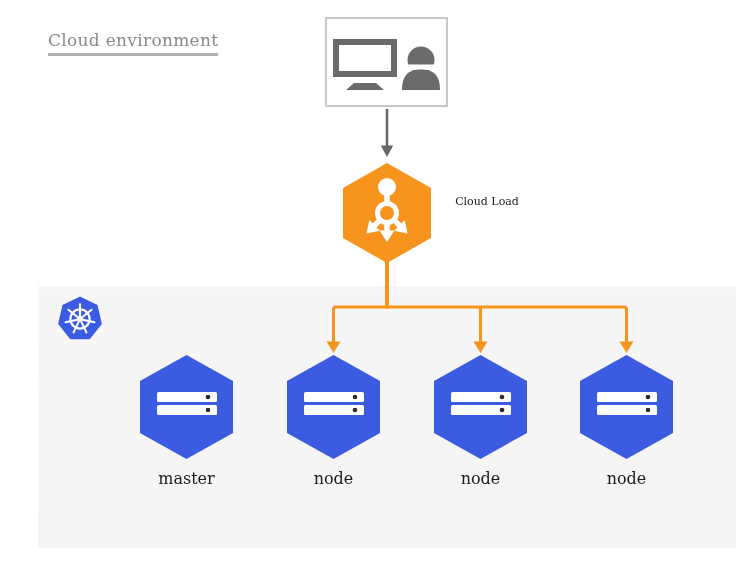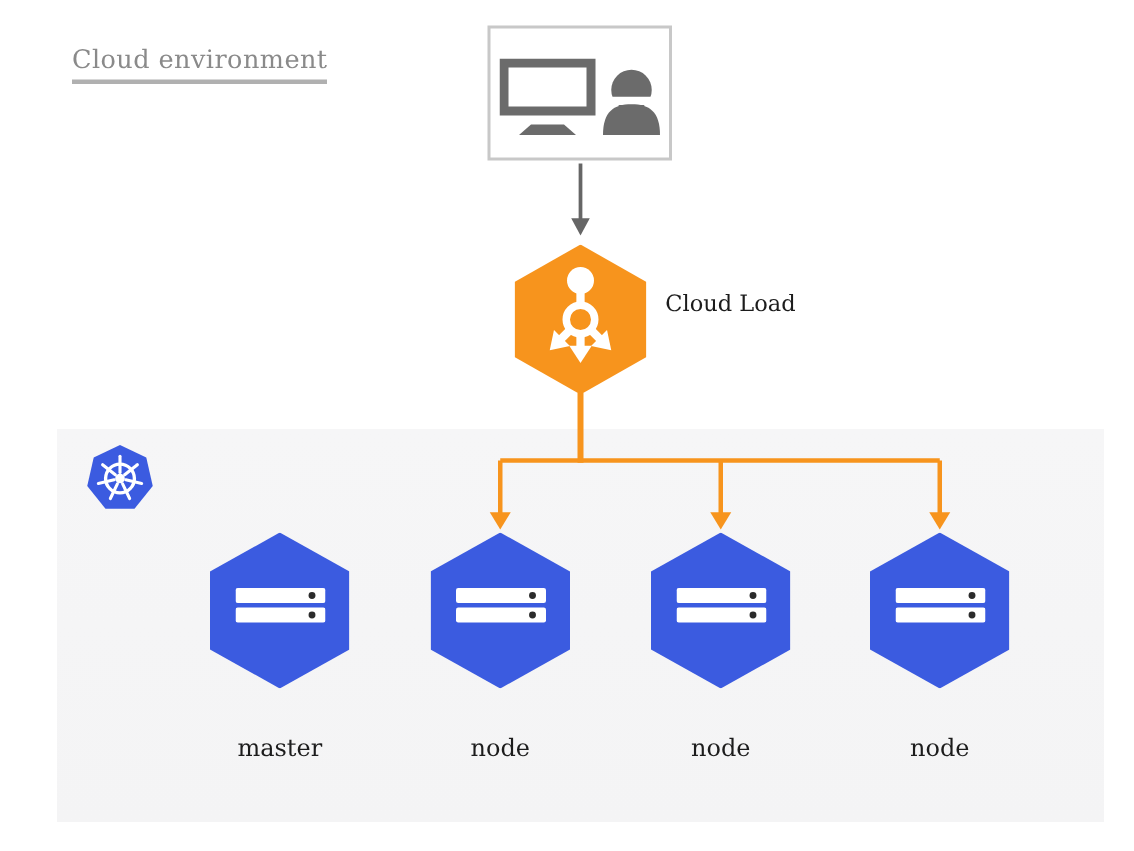--- a/index.html
+++ b/index.html
@@ -51,27 +51,27 @@
     position:absolute;
     clip-path:polygon(50% 0,100% 25%,100% 75%,50% 100%,0 75%,0 25%);
     display:flex;align-items:center;justify-content:center;
   }
   .lb-hex{left:343px;top:163px;width:88px;height:100px;background:var(--orange);}
   .node-hex{top:355px;width:93px;height:104px;background:var(--node-blue);}
   .server-icon{margin-top:-7px;}
 
   .lb-label{
     position:absolute;left:437px;top:191px;width:100px;text-align:center;
-    font-size:15px;line-height:22px;color:var(--text-dark);
+    font-size:11px;line-height:22px;color:var(--text-dark);
   }
   .lb-label span{display:block;}
 
   .node-label{
     position:absolute;top:469px;width:93px;text-align:center;
-    font-size:16px;color:var(--text-dark);margin-top:20px;
+    font-size:16px;color:var(--text-dark);
   }
 </style>
 </head>
 <body>
 
 <div class="canvas">
 
   <div class="env-title">Cloud environment</div>
 
   <div class="user-box">

